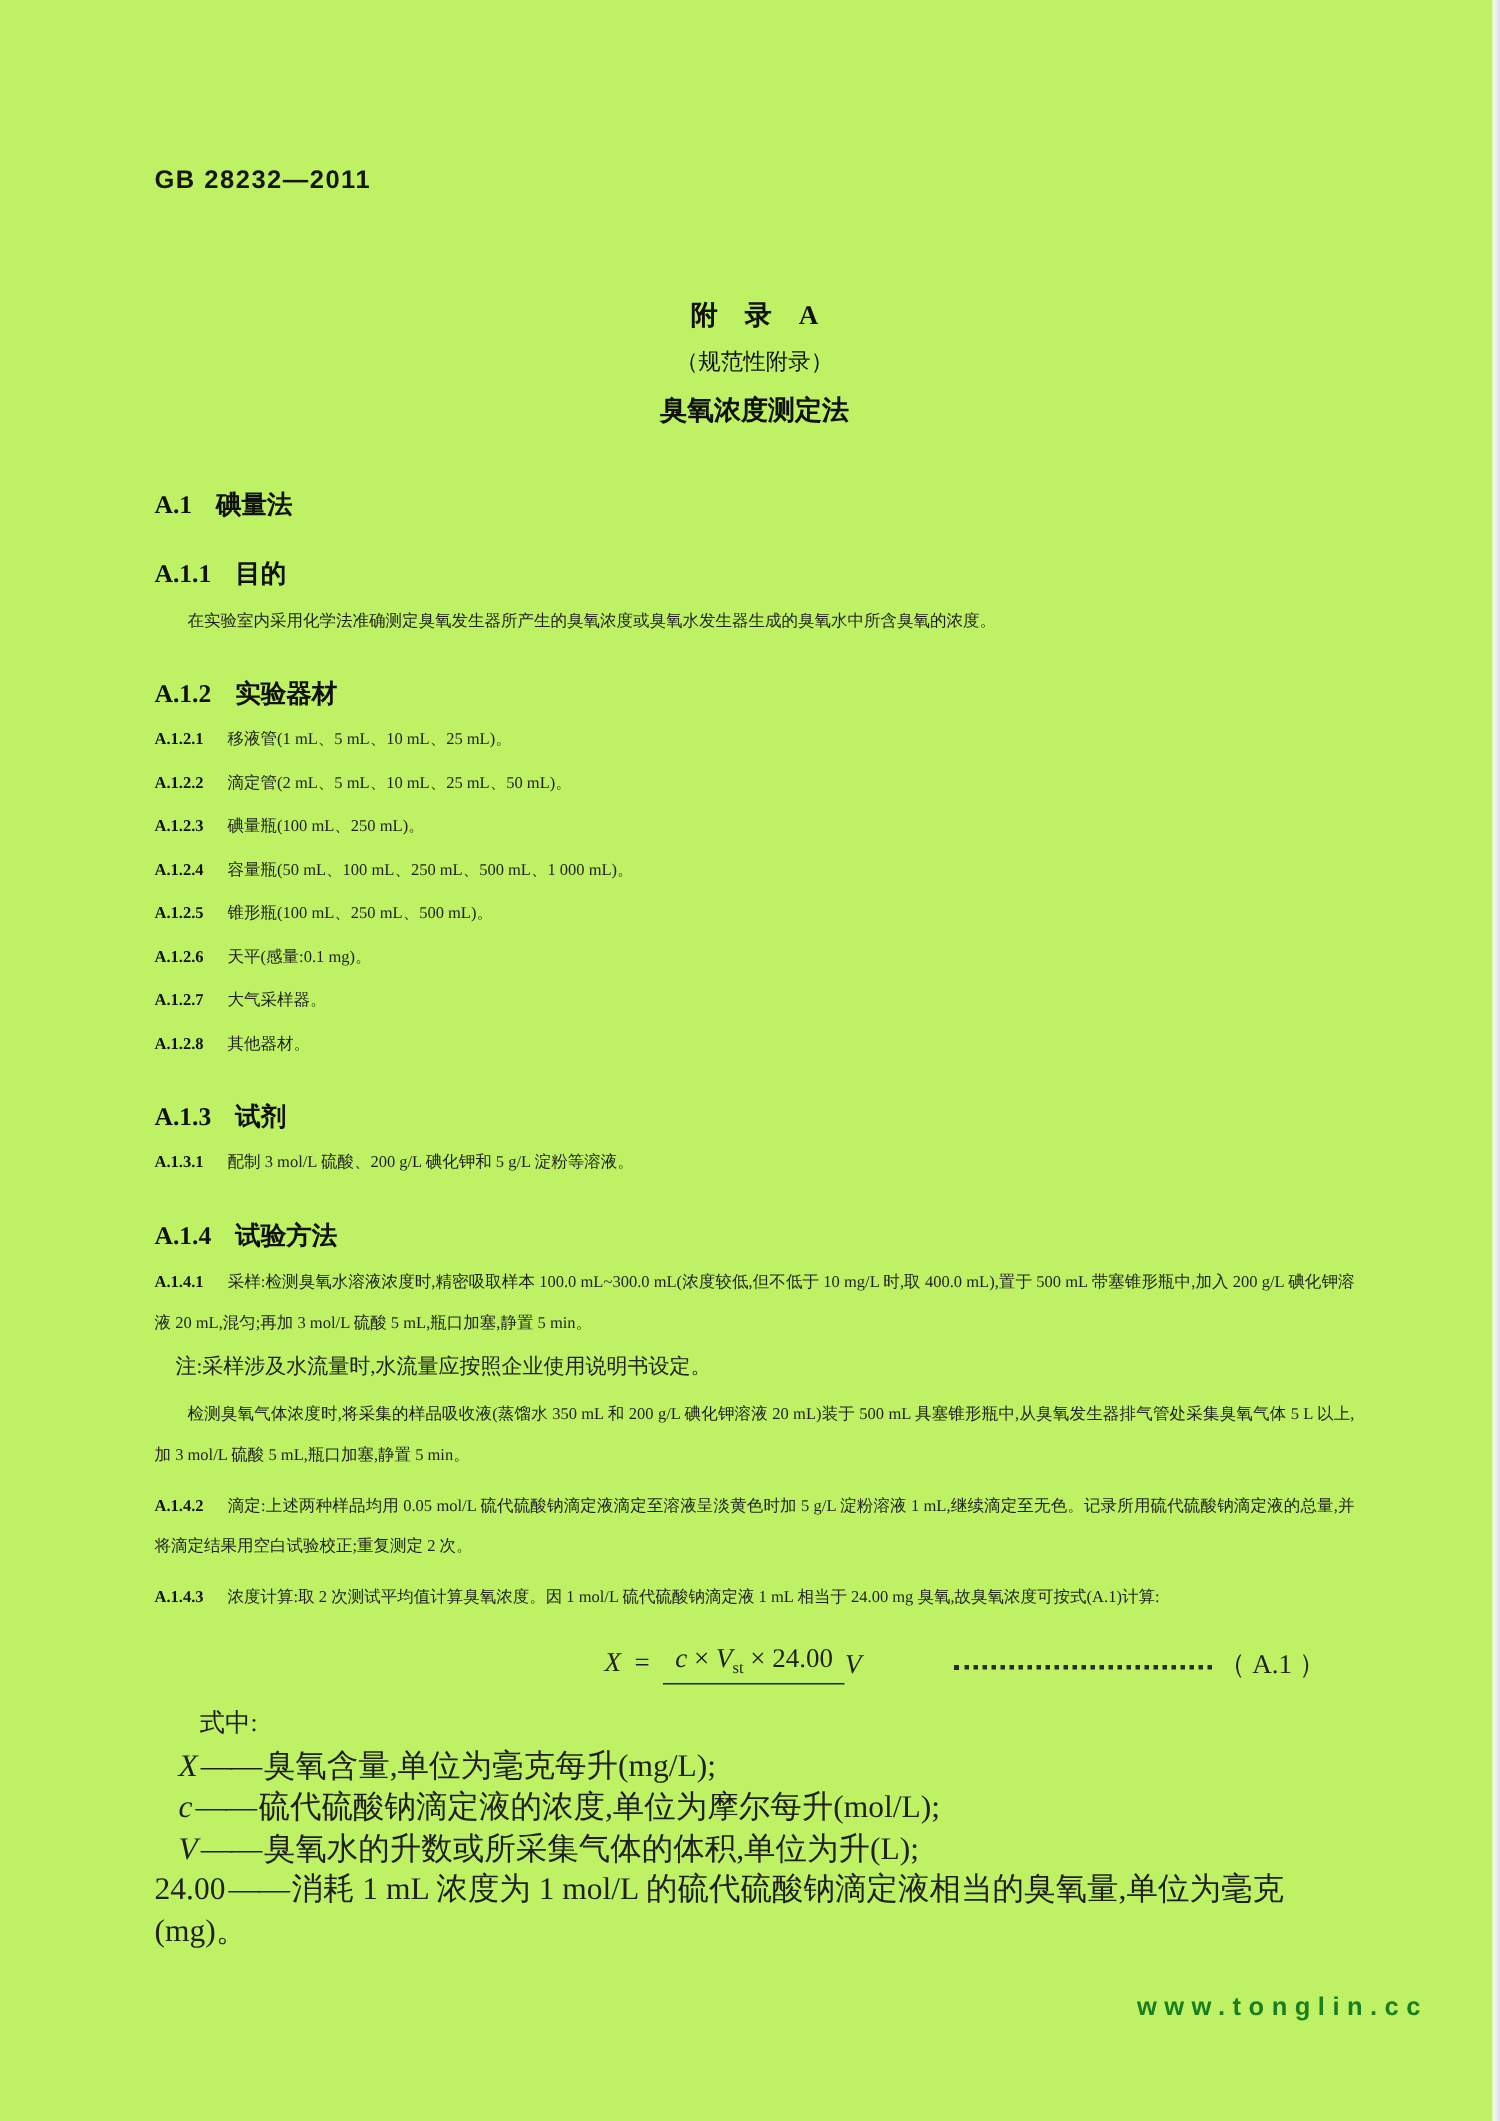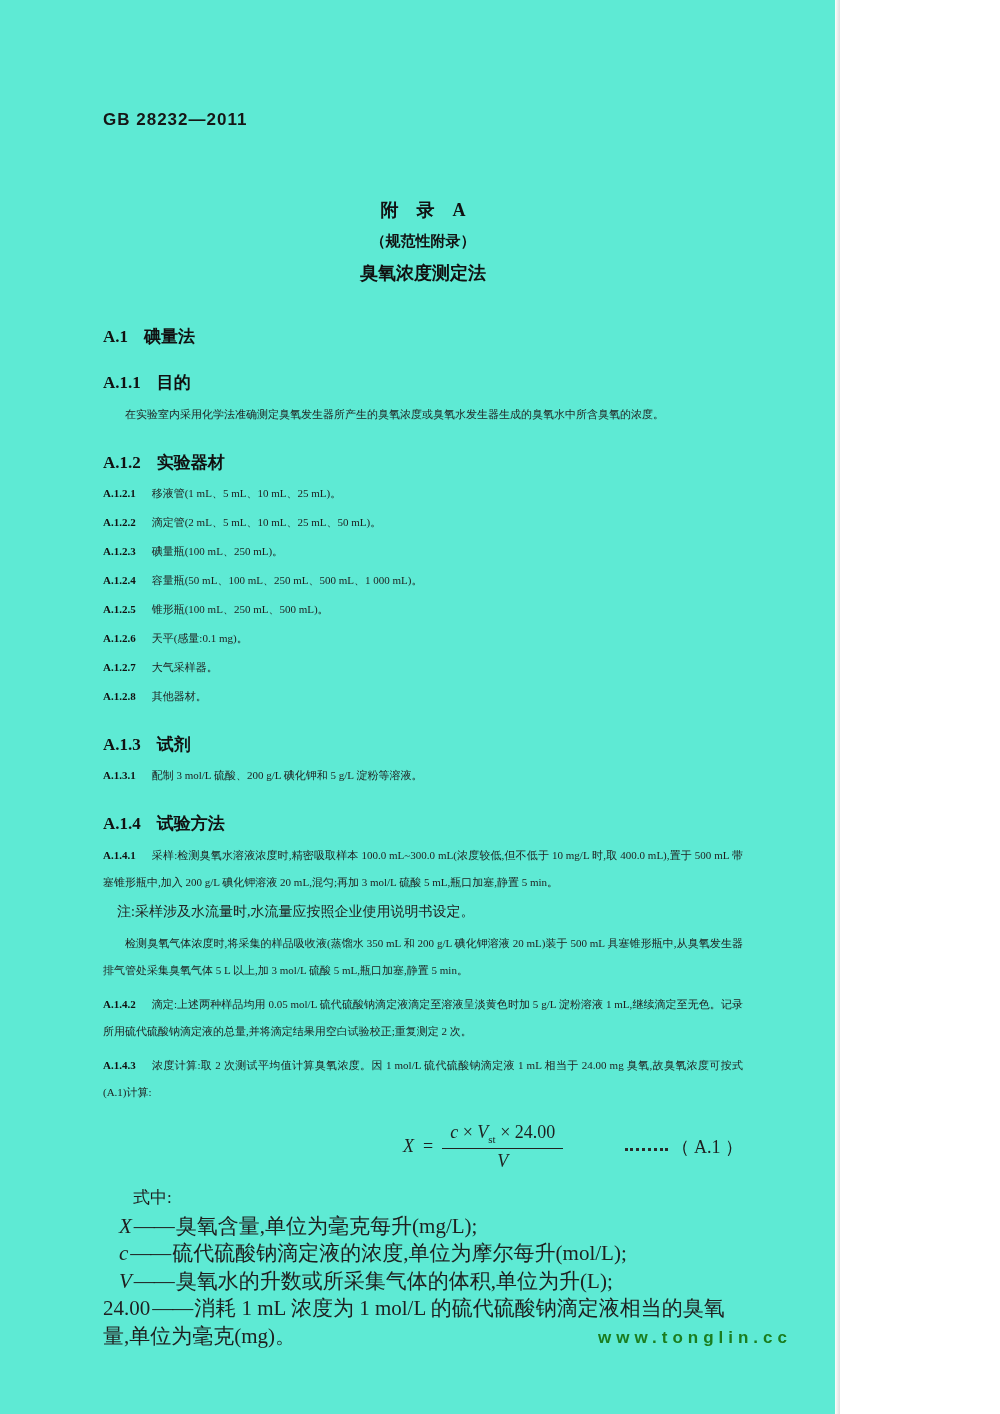--- a/index.html
+++ b/index.html
@@ -1,51 +1,51 @@
 <!DOCTYPE html>
 <html><head>
 <meta charset="utf-8">
 <style>
   html,body{margin:0;padding:0;background:#ffffff;}
   .page{
     position:relative;
-    width:840px;height:1414px;
-    background:#5eead4;
+    width:1000px;height:1414px;
+    background:#bef264;
     overflow:hidden;
     color:#1f1f1f;
     font-family:"Liberation Serif", serif;
   }
   .scan-edge{
     position:absolute;right:0;top:0;width:5px;height:100%;
     background:linear-gradient(to left,#dedede,#fdfdfc);
   }
   .content{padding:110px 97px 0 103px;}
   .std-header{
     font-family:"Liberation Sans", sans-serif;
     font-weight:700;font-size:17px;letter-spacing:1px;color:#161616;
   }
   .app-title{text-align:center;font-weight:700;font-size:18px;margin-top:68px;color:#111;}
-  .app-subtitle{text-align:center;font-weight:700;font-size:15px;margin-top:10px;color:#111;}
+  .app-subtitle{text-align:center;font-weight:400;font-size:15px;margin-top:10px;color:#111;}
   .app-name{text-align:center;font-weight:700;font-size:18px;margin-top:10px;color:#111;}
   .h1{font-weight:700;font-size:17px;margin-top:40px;color:#111;}
   .h2{font-weight:700;font-size:17px;margin-top:23px;color:#111;}
   .cnum{font-weight:700;margin-right:16px;white-space:nowrap;color:#111;}
   .para{font-size:11px;line-height:27px;text-align:justify;margin-top:7px;}
   .indent2{text-indent:2em;}
   .item{font-size:11px;line-height:28px;margin-top:1px;}
   .items{margin-top:5px;}
   .note{font-size:14px;line-height:22px;margin-top:5px;padding-left:14px;color:#222;}
   .formula-row{
     display:flex;align-items:center;
     margin:16px 0 6px 300px;
     font-size:18px;
   }
   .f-lhs{display:inline-flex;align-items:center;}
   .f-eq{margin:0 9px;font-style:normal;}
-  .frac{display:inline-flex;flex-direction:column;align-items:center;text-align:center;}
+  .frac{display:inline-flex;align-items:center;text-align:center;}
   .f-num{display:block;border-bottom:1.6px solid #222;padding:0 8px 3px;white-space:nowrap;}
   .f-den{display:block;padding-top:2px;}
   .f-num sub{font-size:11px;font-style:normal;}
   .f-dots{
     width:172px;height:0;
     border-bottom:3px dotted #2b2b2b;
     margin:6px 4px 0 62px;
   }
   .f-label{white-space:nowrap;}
   .where{font-size:17px;margin-top:14px;padding-left:30px;}

